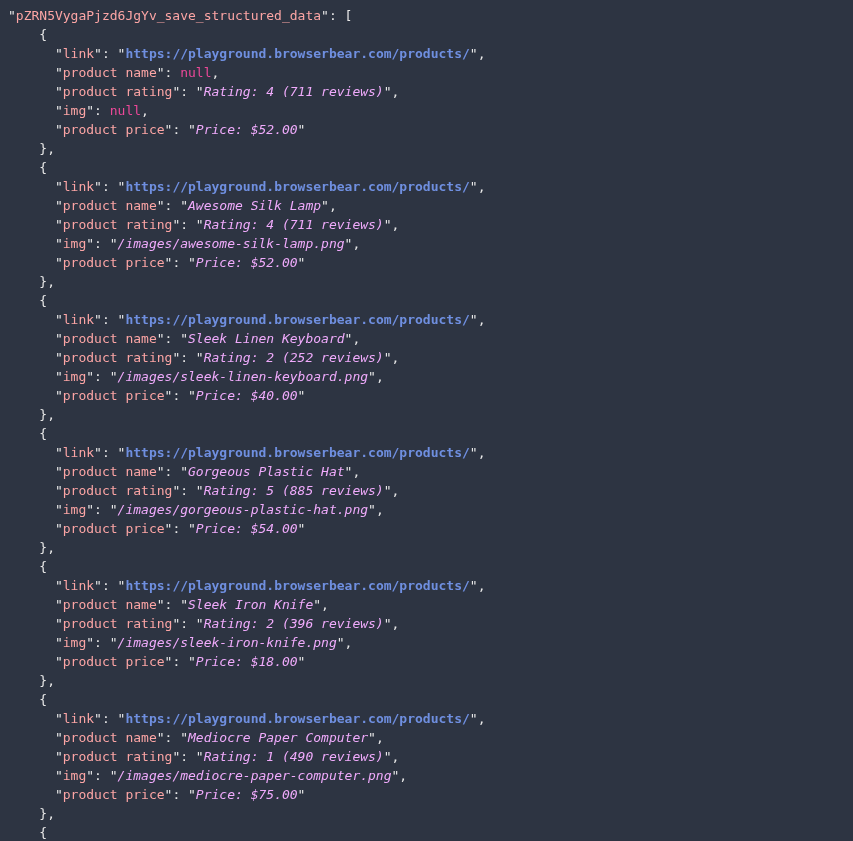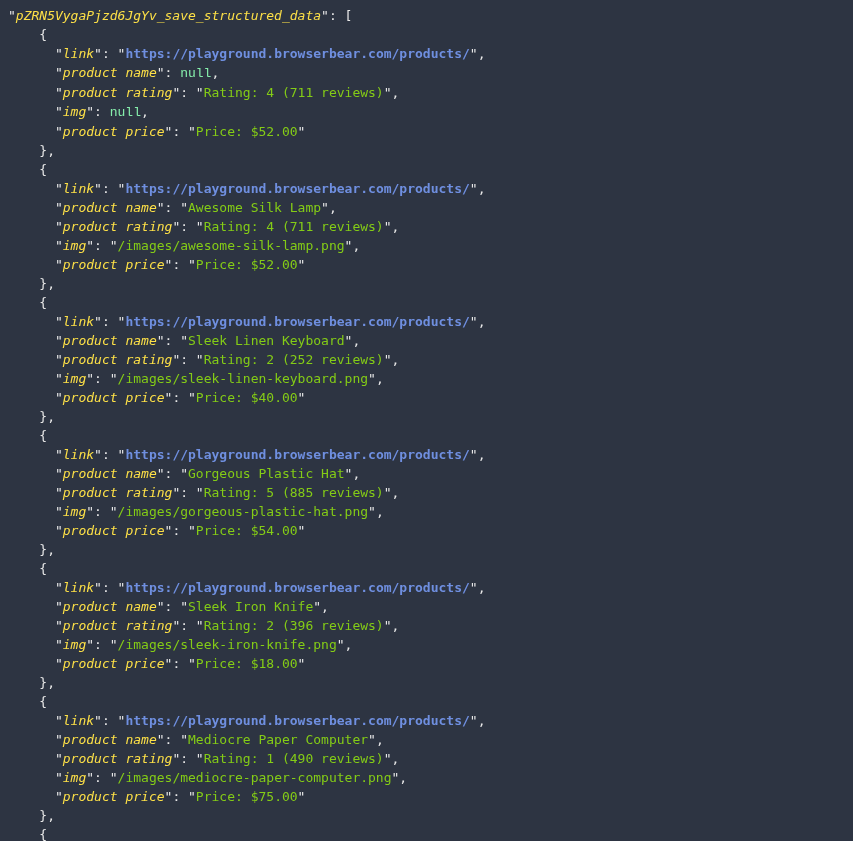--- a/index.html
+++ b/index.html
@@ -12,22 +12,22 @@
     line-height: 19px;
     width: 853px;
     height: 841px;
     overflow: hidden;
   }
   .code {
     padding: 6px 8px 6px 8px;
     white-space: pre;
   }
   .q   { color: #e8e8e8; } 
-  .key { color: #fde047; font-style: italic; } 
-  .str { color: #84cc16; } 
+  .key { color: #fca5a5; } 
+  .str { color: #f0abfc; font-style: italic; } 
   .url { color: #6f8fe0; font-weight: bold; } 
-  .null{ color: #86efac; font-family: Liberation Mono, monospace; } 
+  .null{ color: #ec4899; } 
   .punc{ color: #e8e8e8; }
 </style>
 </head>
 <body>
 
 <div class="code" id="code"><div><span class="q">"</span><span class="key">pZRN5VygaPjzd6JgYv_save_structured_data</span><span class="q">"</span><span class="punc">: [</span></div><div><span class="punc">    {</span></div><div><span class="punc">      </span><span class="q">"</span><span class="key">link</span><span class="q">"</span><span class="punc">: </span><span class="q">"</span><span class="url">https://playground.browserbear.com/products/</span><span class="q">"</span><span class="punc">,</span></div><div><span class="punc">      </span><span class="q">"</span><span class="key">product name</span><span class="q">"</span><span class="punc">: </span><span class="null">null</span><span class="punc">,</span></div><div><span class="punc">      </span><span class="q">"</span><span class="key">product rating</span><span class="q">"</span><span class="punc">: </span><span class="q">"</span><span class="str">Rating: 4 (711 reviews)</span><span class="q">"</span><span class="punc">,</span></div><div><span class="punc">      </span><span class="q">"</span><span class="key">img</span><span class="q">"</span><span class="punc">: </span><span class="null">null</span><span class="punc">,</span></div><div><span class="punc">      </span><span class="q">"</span><span class="key">product price</span><span class="q">"</span><span class="punc">: </span><span class="q">"</span><span class="str">Price: $52.00</span><span class="q">"</span></div><div><span class="punc">    },</span></div><div><span class="punc">    {</span></div><div><span class="punc">      </span><span class="q">"</span><span class="key">link</span><span class="q">"</span><span class="punc">: </span><span class="q">"</span><span class="url">https://playground.browserbear.com/products/</span><span class="q">"</span><span class="punc">,</span></div><div><span class="punc">      </span><span class="q">"</span><span class="key">product name</span><span class="q">"</span><span class="punc">: </span><span class="q">"</span><span class="str">Awesome Silk Lamp</span><span class="q">"</span><span class="punc">,</span></div><div><span class="punc">      </span><span class="q">"</span><span class="key">product rating</span><span class="q">"</span><span class="punc">: </span><span class="q">"</span><span class="str">Rating: 4 (711 reviews)</span><span class="q">"</span><span class="punc">,</span></div><div><span class="punc">      </span><span class="q">"</span><span class="key">img</span><span class="q">"</span><span class="punc">: </span><span class="q">"</span><span class="str">/images/awesome-silk-lamp.png</span><span class="q">"</span><span class="punc">,</span></div><div><span class="punc">      </span><span class="q">"</span><span class="key">product price</span><span class="q">"</span><span class="punc">: </span><span class="q">"</span><span class="str">Price: $52.00</span><span class="q">"</span></div><div><span class="punc">    },</span></div><div><span class="punc">    {</span></div><div><span class="punc">      </span><span class="q">"</span><span class="key">link</span><span class="q">"</span><span class="punc">: </span><span class="q">"</span><span class="url">https://playground.browserbear.com/products/</span><span class="q">"</span><span class="punc">,</span></div><div><span class="punc">      </span><span class="q">"</span><span class="key">product name</span><span class="q">"</span><span class="punc">: </span><span class="q">"</span><span class="str">Sleek Linen Keyboard</span><span class="q">"</span><span class="punc">,</span></div><div><span class="punc">      </span><span class="q">"</span><span class="key">product rating</span><span class="q">"</span><span class="punc">: </span><span class="q">"</span><span class="str">Rating: 2 (252 reviews)</span><span class="q">"</span><span class="punc">,</span></div><div><span class="punc">      </span><span class="q">"</span><span class="key">img</span><span class="q">"</span><span class="punc">: </span><span class="q">"</span><span class="str">/images/sleek-linen-keyboard.png</span><span class="q">"</span><span class="punc">,</span></div><div><span class="punc">      </span><span class="q">"</span><span class="key">product price</span><span class="q">"</span><span class="punc">: </span><span class="q">"</span><span class="str">Price: $40.00</span><span class="q">"</span></div><div><span class="punc">    },</span></div><div><span class="punc">    {</span></div><div><span class="punc">      </span><span class="q">"</span><span class="key">link</span><span class="q">"</span><span class="punc">: </span><span class="q">"</span><span class="url">https://playground.browserbear.com/products/</span><span class="q">"</span><span class="punc">,</span></div><div><span class="punc">      </span><span class="q">"</span><span class="key">product name</span><span class="q">"</span><span class="punc">: </span><span class="q">"</span><span class="str">Gorgeous Plastic Hat</span><span class="q">"</span><span class="punc">,</span></div><div><span class="punc">      </span><span class="q">"</span><span class="key">product rating</span><span class="q">"</span><span class="punc">: </span><span class="q">"</span><span class="str">Rating: 5 (885 reviews)</span><span class="q">"</span><span class="punc">,</span></div><div><span class="punc">      </span><span class="q">"</span><span class="key">img</span><span class="q">"</span><span class="punc">: </span><span class="q">"</span><span class="str">/images/gorgeous-plastic-hat.png</span><span class="q">"</span><span class="punc">,</span></div><div><span class="punc">      </span><span class="q">"</span><span class="key">product price</span><span class="q">"</span><span class="punc">: </span><span class="q">"</span><span class="str">Price: $54.00</span><span class="q">"</span></div><div><span class="punc">    },</span></div><div><span class="punc">    {</span></div><div><span class="punc">      </span><span class="q">"</span><span class="key">link</span><span class="q">"</span><span class="punc">: </span><span class="q">"</span><span class="url">https://playground.browserbear.com/products/</span><span class="q">"</span><span class="punc">,</span></div><div><span class="punc">      </span><span class="q">"</span><span class="key">product name</span><span class="q">"</span><span class="punc">: </span><span class="q">"</span><span class="str">Sleek Iron Knife</span><span class="q">"</span><span class="punc">,</span></div><div><span class="punc">      </span><span class="q">"</span><span class="key">product rating</span><span class="q">"</span><span class="punc">: </span><span class="q">"</span><span class="str">Rating: 2 (396 reviews)</span><span class="q">"</span><span class="punc">,</span></div><div><span class="punc">      </span><span class="q">"</span><span class="key">img</span><span class="q">"</span><span class="punc">: </span><span class="q">"</span><span class="str">/images/sleek-iron-knife.png</span><span class="q">"</span><span class="punc">,</span></div><div><span class="punc">      </span><span class="q">"</span><span class="key">product price</span><span class="q">"</span><span class="punc">: </span><span class="q">"</span><span class="str">Price: $18.00</span><span class="q">"</span></div><div><span class="punc">    },</span></div><div><span class="punc">    {</span></div><div><span class="punc">      </span><span class="q">"</span><span class="key">link</span><span class="q">"</span><span class="punc">: </span><span class="q">"</span><span class="url">https://playground.browserbear.com/products/</span><span class="q">"</span><span class="punc">,</span></div><div><span class="punc">      </span><span class="q">"</span><span class="key">product name</span><span class="q">"</span><span class="punc">: </span><span class="q">"</span><span class="str">Mediocre Paper Computer</span><span class="q">"</span><span class="punc">,</span></div><div><span class="punc">      </span><span class="q">"</span><span class="key">product rating</span><span class="q">"</span><span class="punc">: </span><span class="q">"</span><span class="str">Rating: 1 (490 reviews)</span><span class="q">"</span><span class="punc">,</span></div><div><span class="punc">      </span><span class="q">"</span><span class="key">img</span><span class="q">"</span><span class="punc">: </span><span class="q">"</span><span class="str">/images/mediocre-paper-computer.png</span><span class="q">"</span><span class="punc">,</span></div><div><span class="punc">      </span><span class="q">"</span><span class="key">product price</span><span class="q">"</span><span class="punc">: </span><span class="q">"</span><span class="str">Price: $75.00</span><span class="q">"</span></div><div><span class="punc">    },</span></div><div><span class="punc">    {</span></div></div>
 
 </body></html>

